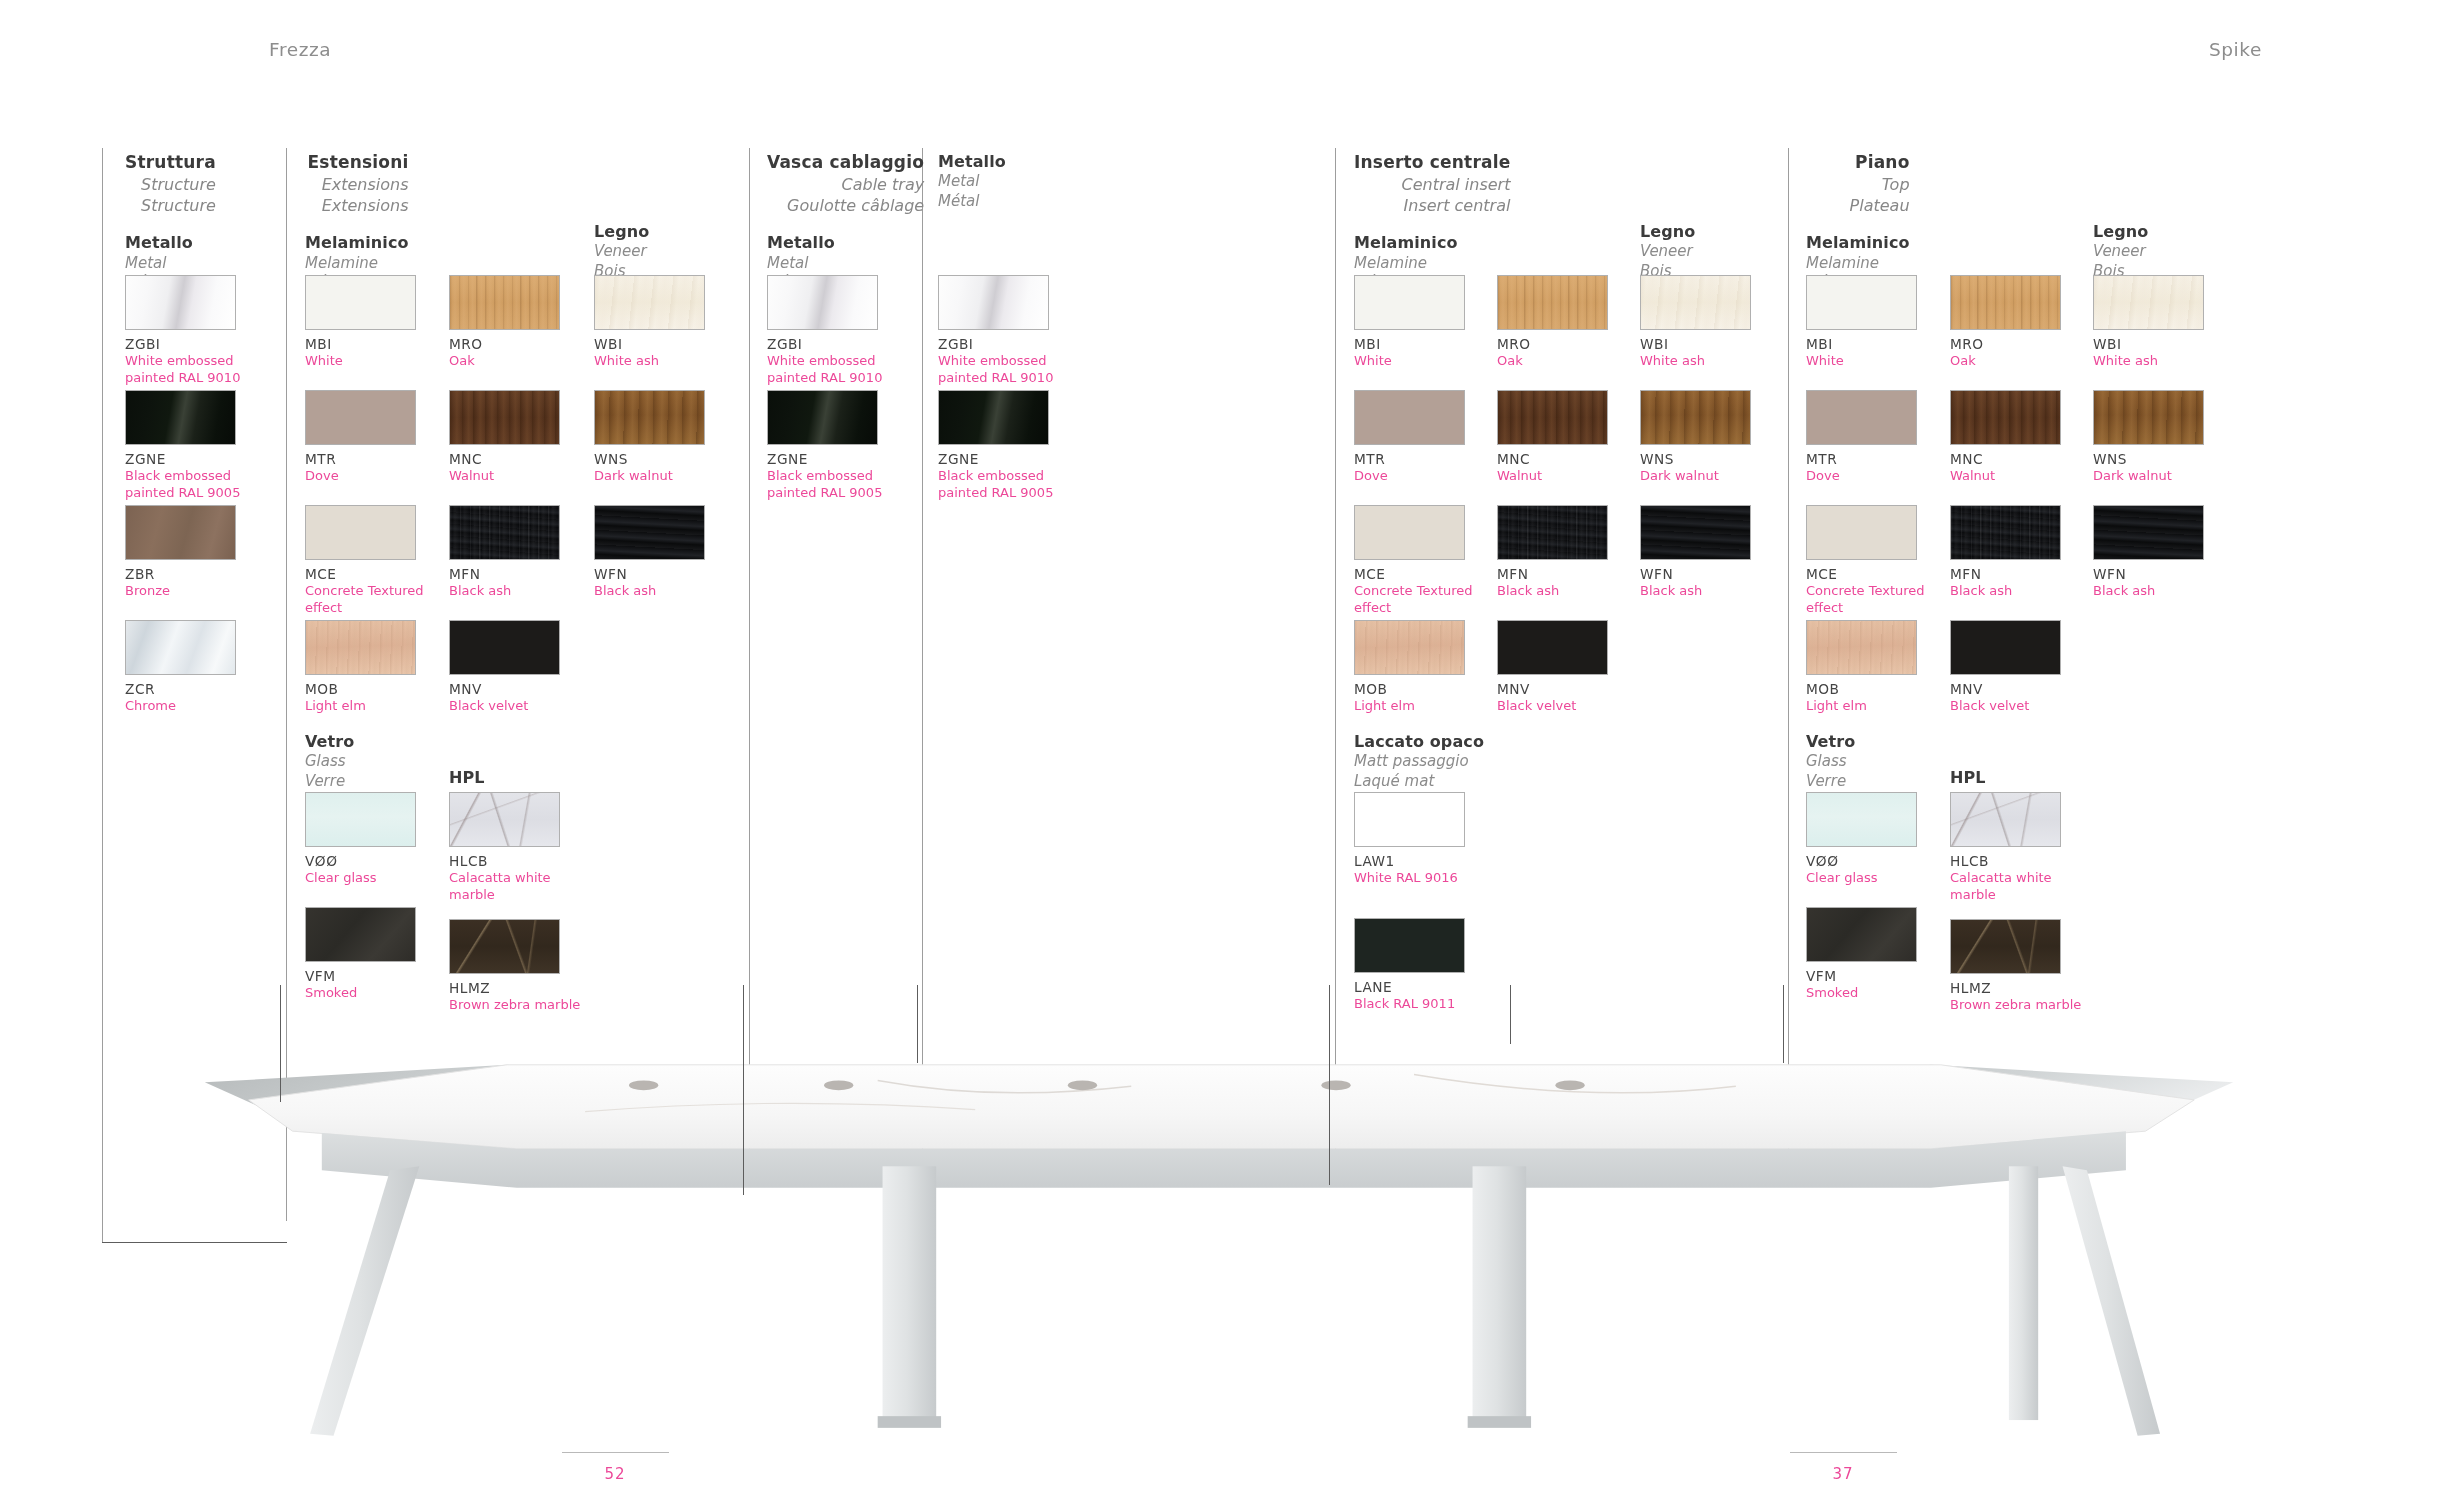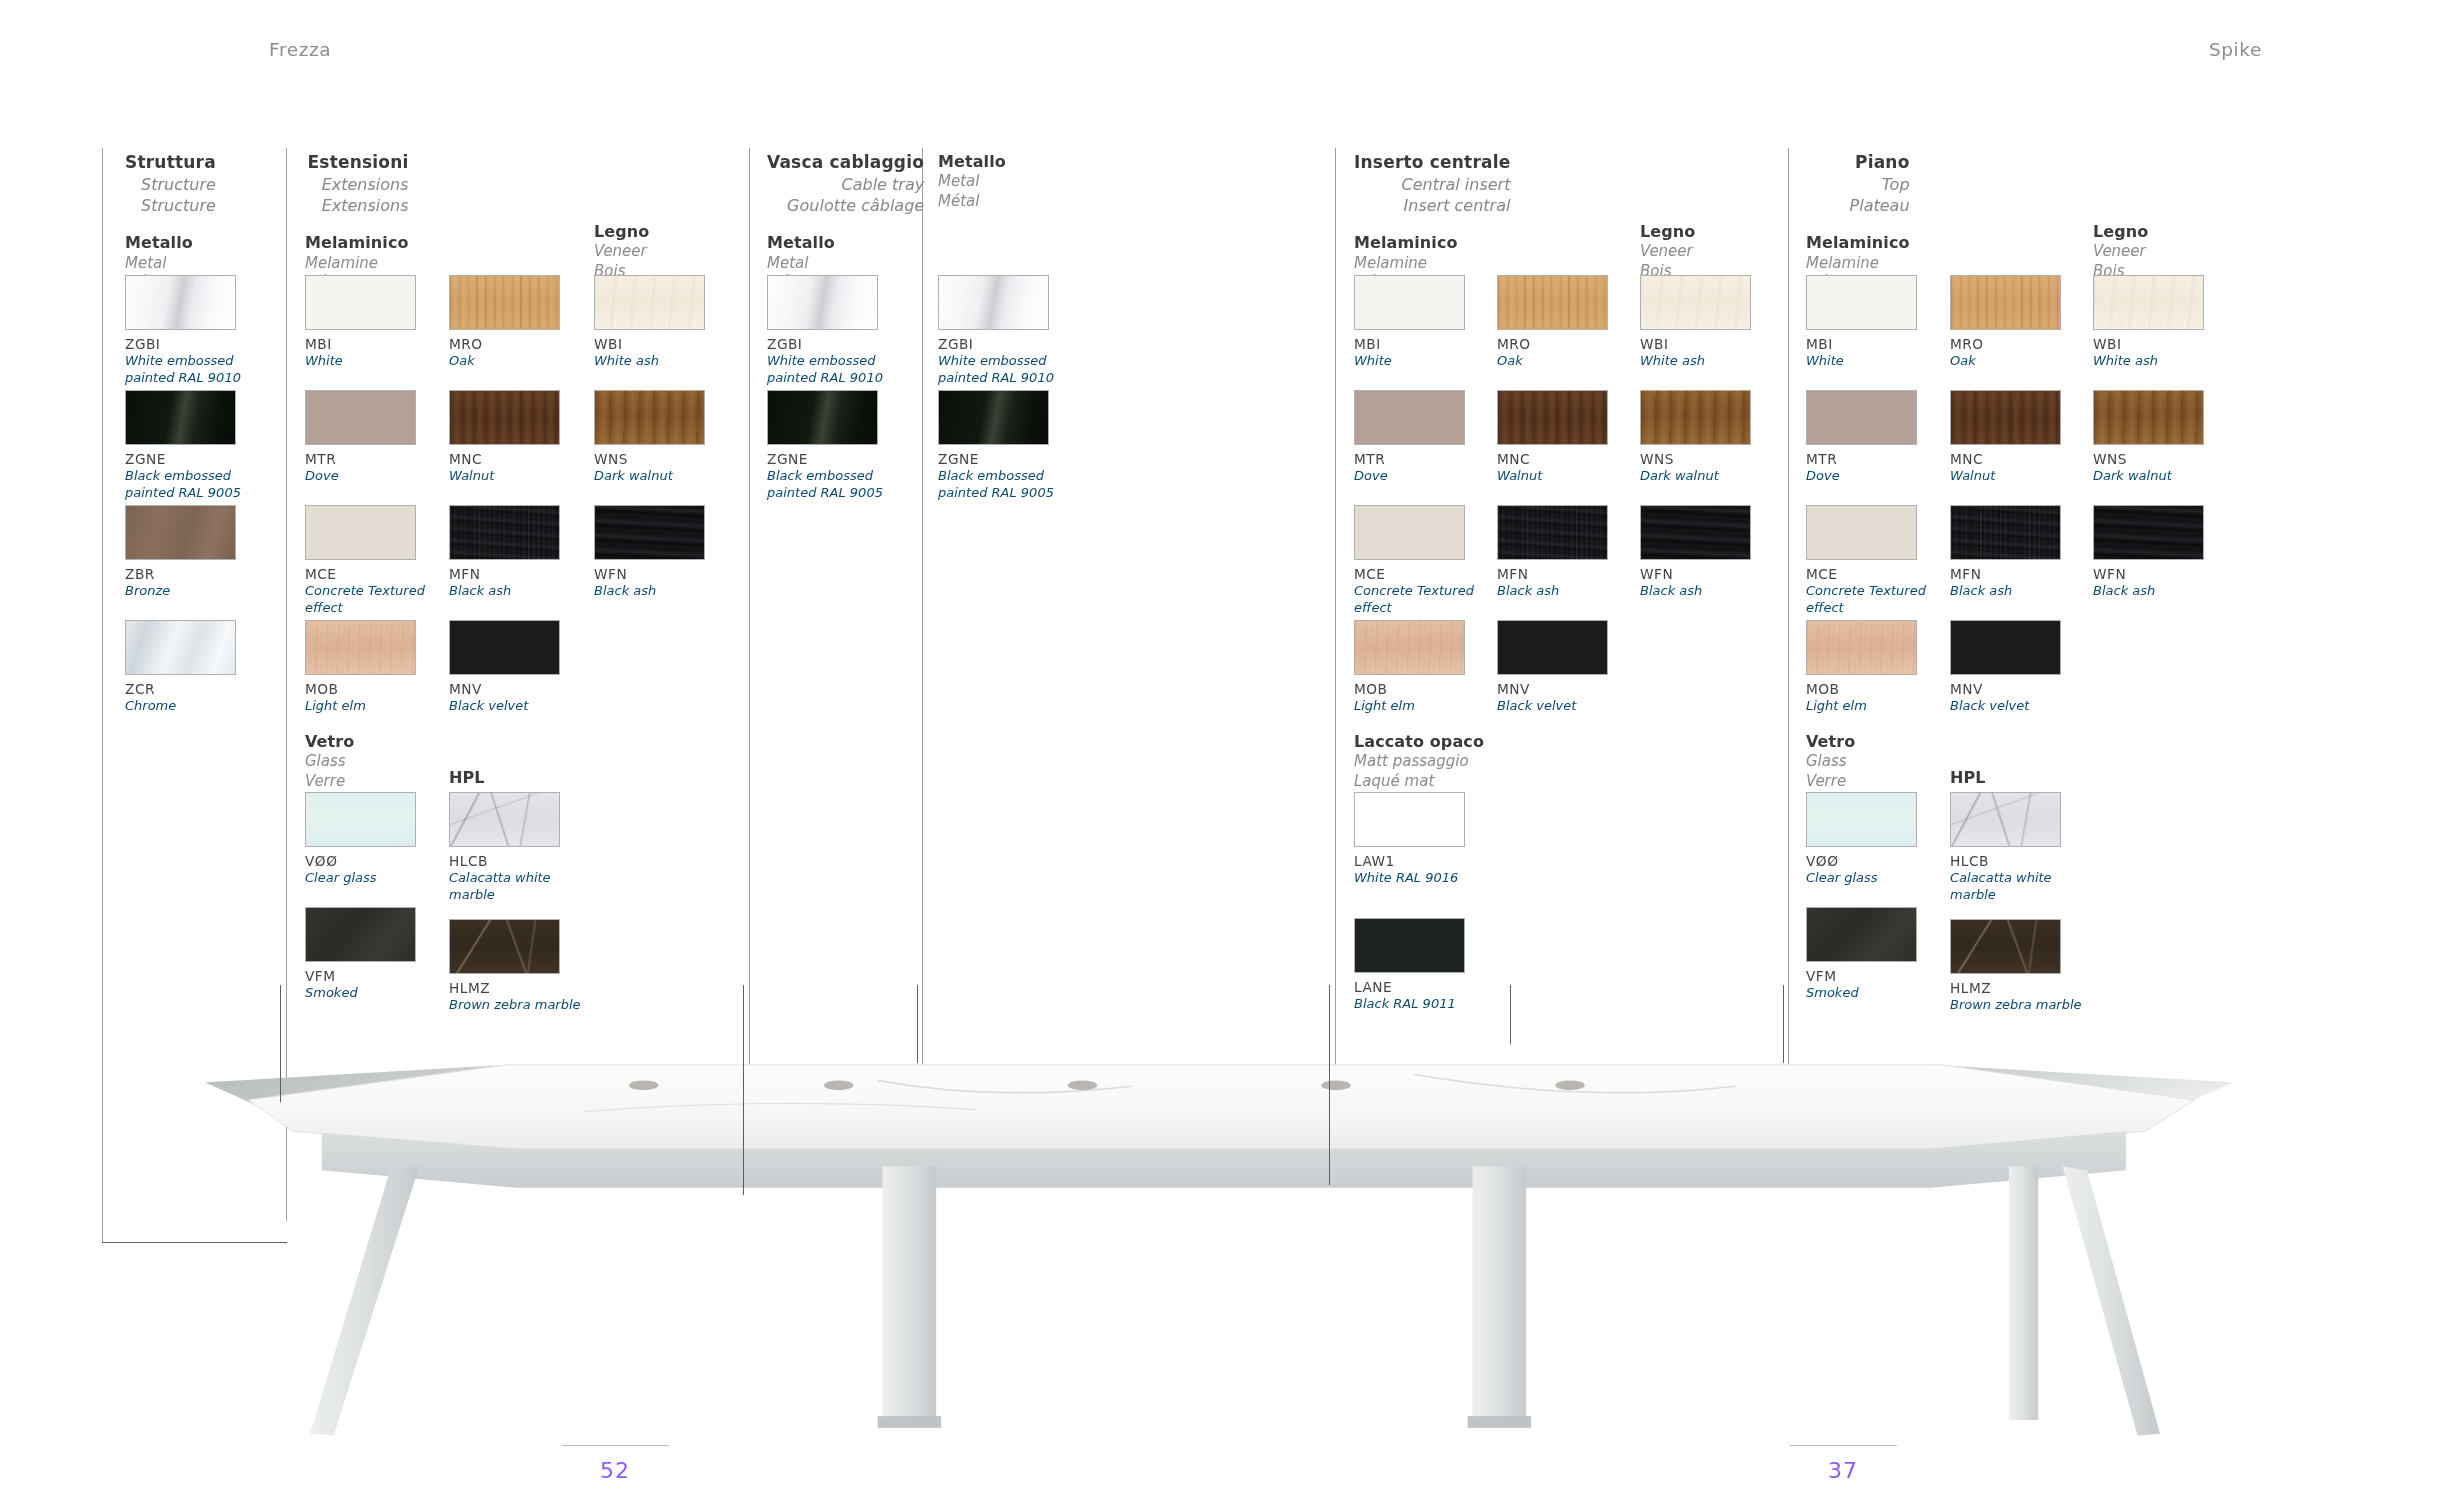--- a/index.html
+++ b/index.html
@@ -17,21 +17,21 @@
     position:absolute; top:39px;
     font-size:18.5px; color:#8d8d8d; letter-spacing:0.6px;
     font-family:"DejaVu Sans", sans-serif;
   }
   .runhead.left  { left:269px; }
   .runhead.right { right:176px; }
 
   
   .folio { position:absolute; bottom:27px; width:176px; text-align:center; }
   .folio .rule { height:1px; background:#b9b9b9; width:107px; margin:0 auto 11.7px; }
-  .folio .num  { font-size:22px; color:#8b5cf6; letter-spacing:1px; }
+  .folio .num  { font-size:15px; color:#ec4899; letter-spacing:1px; }
   .folio.l { left:527px; }
   .folio.r { left:1755px; }
 
   
   #board { position:absolute; left:0; top:0; width:2438px; height:1510px; }
 
   
   .vline { position:absolute; width:1px; background:#9d9d9d; }
 
   
@@ -66,21 +66,21 @@
     width:111px; height:55px;
     border:1px solid #b0b0b0;
     background:#ffffff;
     position:relative; overflow:hidden;
   }
   .sw-code {
     margin-top:5.9px; font-size:13.7px; color:#444; letter-spacing:0.5px;
     line-height:1.25; white-space:nowrap;
   }
   .sw-name {
-    font-size:13px; color:#0c4a6e; font-style:italic; line-height:1.28;
+    font-size:13px; color:#ec4899; line-height:1.28;
     max-width:137px;
   }
 
   
   .m-zgbi{background:linear-gradient(100deg,#fdfdfd 0%,#f8f8f9 20%,#efeff1 38%,#cfcdd2 50%,#eceaee 60%,#fafafb 78%,#ffffff 100%);}
   .m-zgne{background:linear-gradient(100deg,#0a0f0a 0%,#0d130d 22%,#10180f 40%,#3a4136 52%,#1b2119 64%,#0b110b 82%,#070b07 100%);}
   .m-zbr {background:linear-gradient(105deg,#7c6352 0%,#8a6f5c 30%,#7d6553 55%,#8d7260 78%,#7a6150 100%);}
   .m-zcr {background:linear-gradient(110deg,#e6eaed 0%,#ced6dc 18%,#f3f6f8 42%,#dde3e8 62%,#f7f9fa 82%,#e2e8ec 100%);}
 
   .m-mbi {background:#f4f4f0;}

